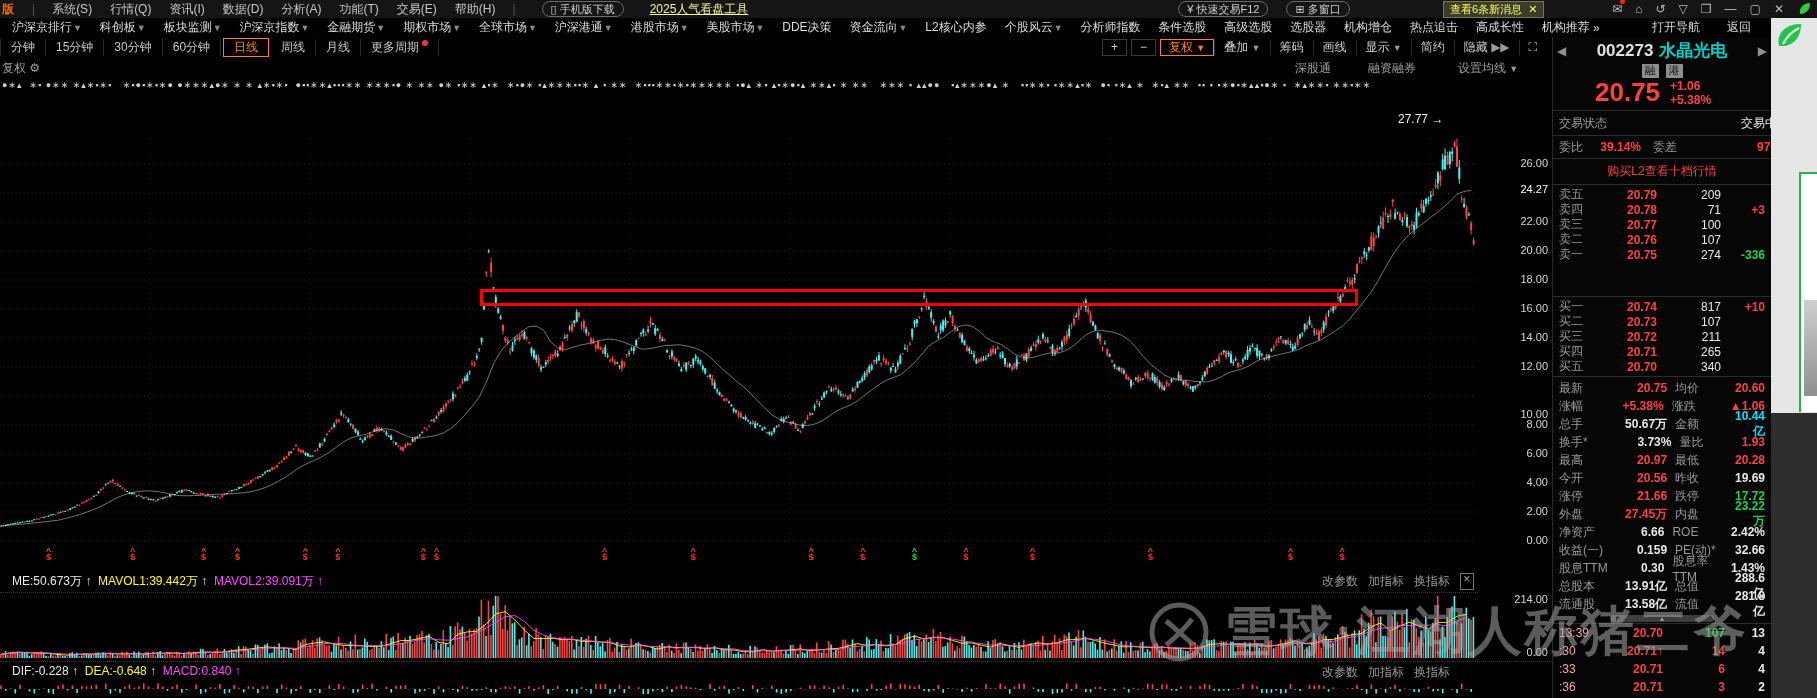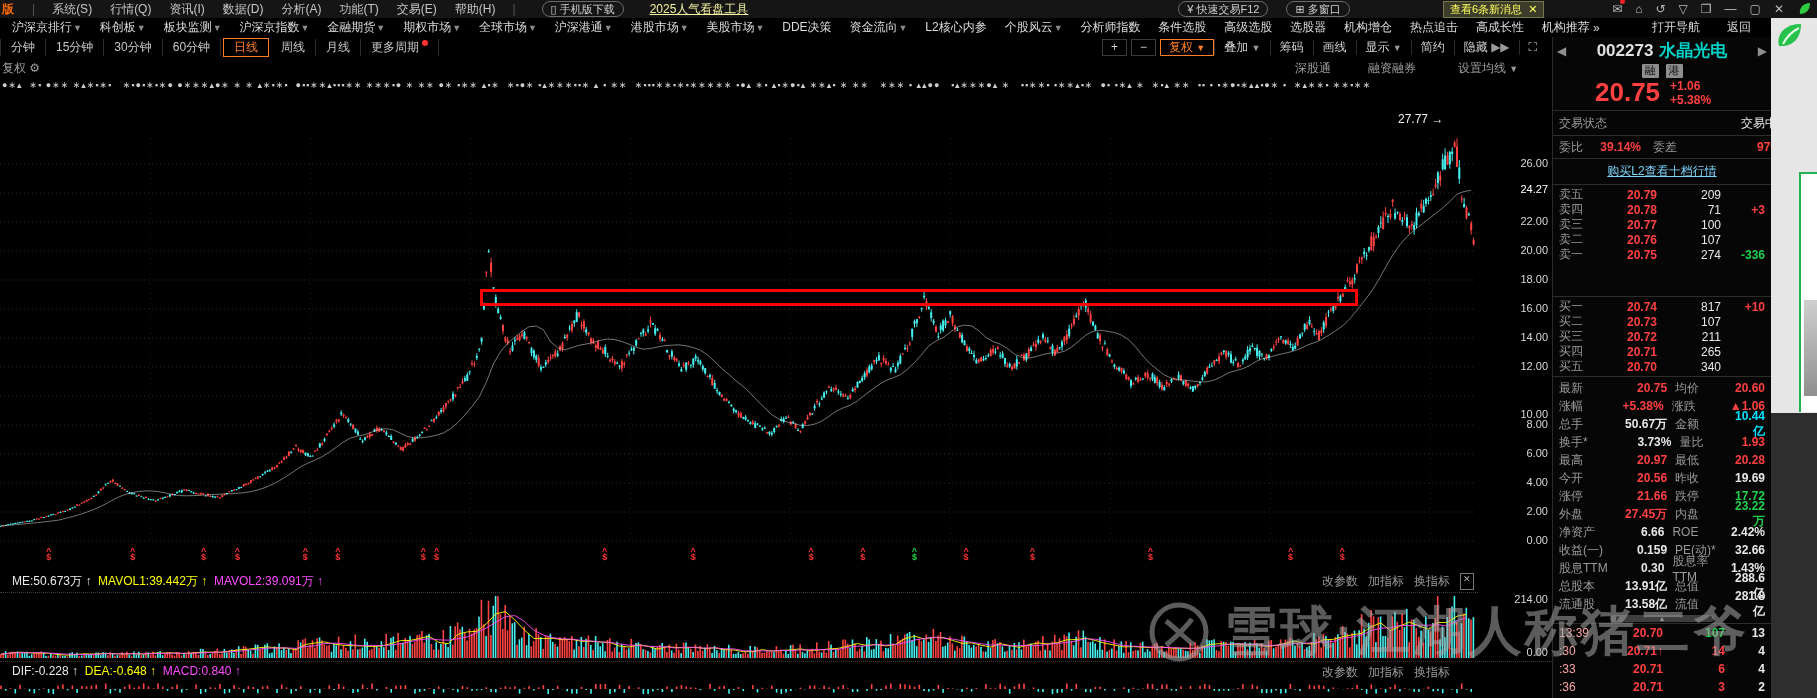--- a/index.html
+++ b/index.html
@@ -68,21 +68,21 @@
   .stockline{height:27px;display:flex;align-items:center;justify-content:center;gap:6px;font-size:17px;font-weight:bold;}
   .stock-arrow{color:#8f8f8f;font-size:12px;position:absolute;top:7px;cursor:default;}
   .badges{height:14px;display:flex;justify-content:center;gap:7px;}
   .badge{background:#8f8f8f;color:#111;font-size:11px;line-height:13px;padding:0 3px;border-radius:1px;}
   .priceline{height:32px;display:flex;align-items:flex-start;padding-left:42px;position:relative;}
   .bigprice{font-size:26px;font-weight:bold;color:#ff4040;line-height:28px;}
   .chg{margin-left:10px;font-size:12px;font-weight:bold;color:#ff4040;line-height:14px;margin-top:1px;}
   .sec{border-top:1px solid #2c2c2c;}
   .kv2{display:flex;align-items:center;padding:0 6px;}
   .kv2 .lbl{color:#9a9a9a;}
-  .lk{color:#7dd3fc;text-decoration:underline;}
+  .lk{color:#ef4444;}
   .ob-row{display:flex;align-items:center;height:15px;padding:0 6px;font-size:12px;}
   .ob-row .n{width:32px;color:#9a9a9a;}
   .ob-row .p{width:66px;text-align:right;font-weight:bold;}
   .ob-row .v{width:64px;text-align:right;color:#e8e8e8;}
   .ob-row .d{flex:1;text-align:right;font-weight:bold;}
   .st-row{display:flex;align-items:center;height:18px;padding:0 6px;font-size:12px;gap:8px;}
   .st-row .l1{width:56px;color:#9a9a9a;}
   .st-row .v1{width:52px;text-align:right;font-weight:bold;}
   .st-row .l2{width:56px;color:#9a9a9a;}
   .st-row .v2{flex:1;text-align:right;font-weight:bold;}

